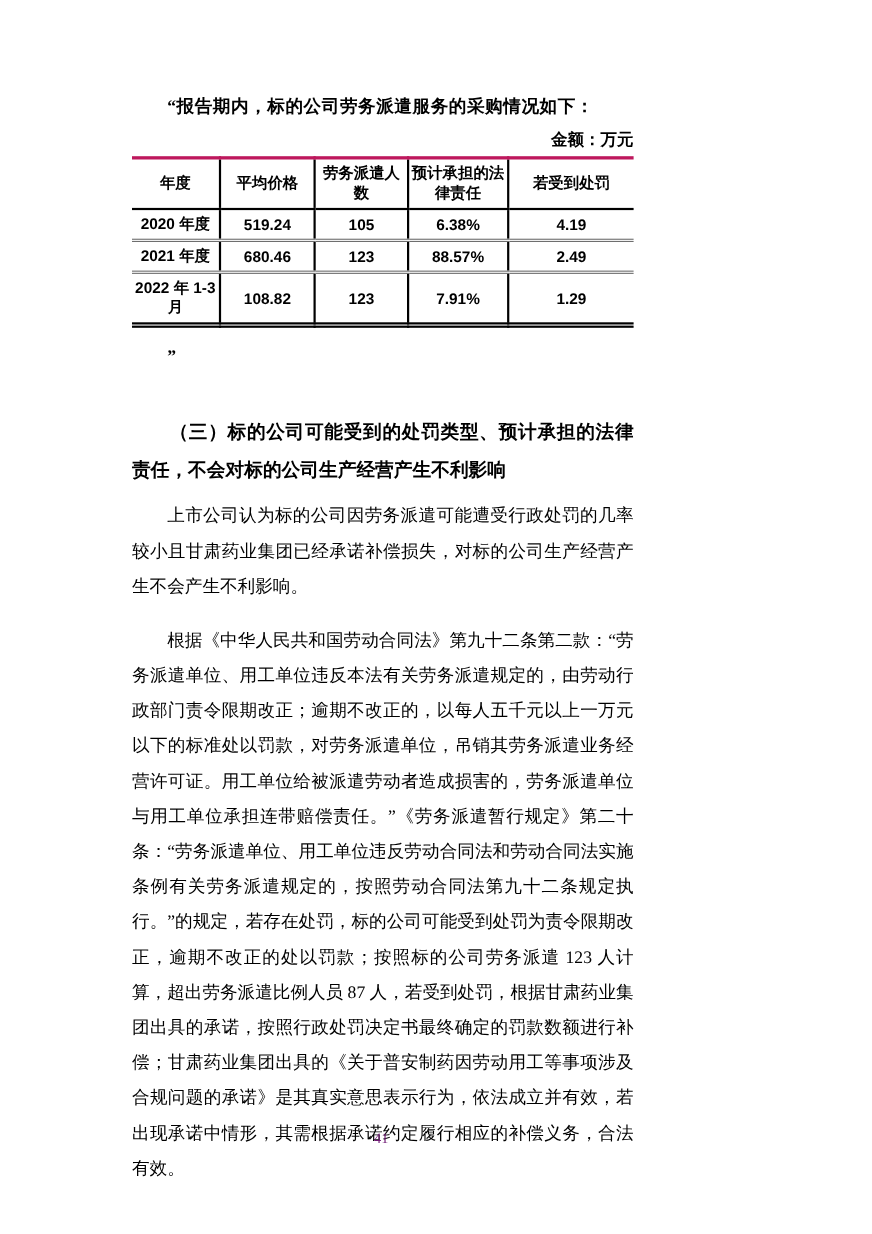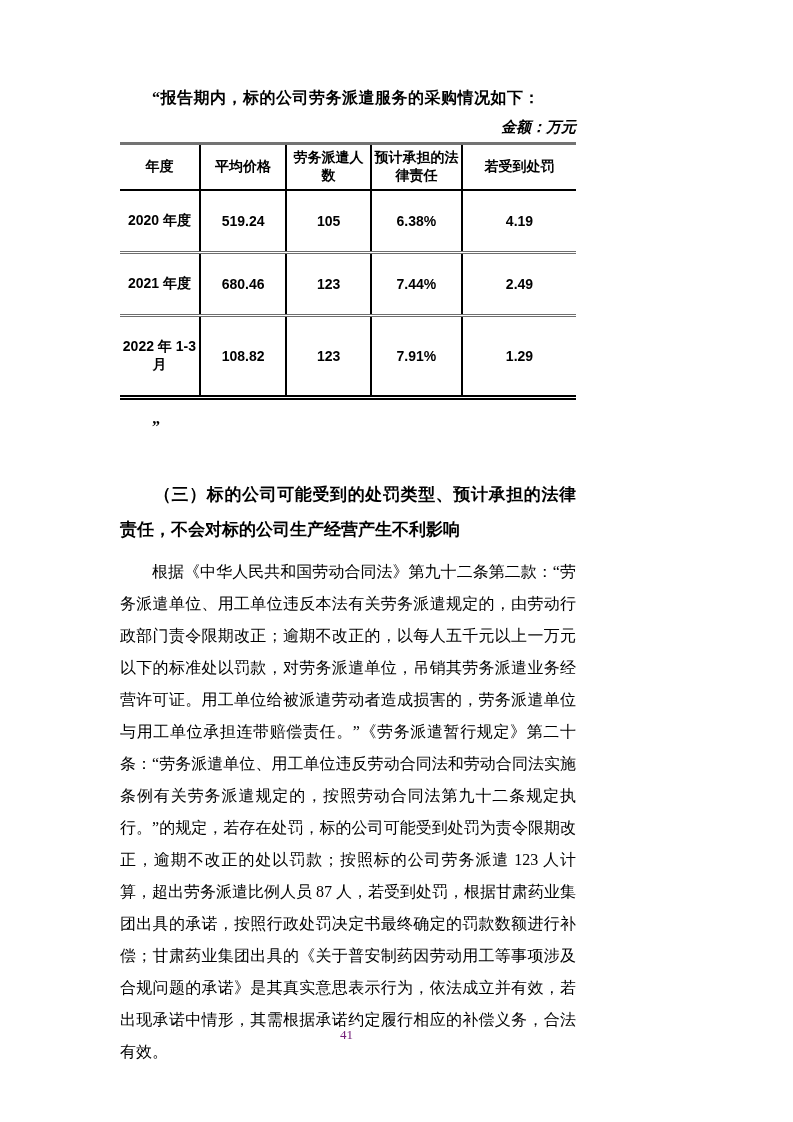--- a/index.html
+++ b/index.html
@@ -21,46 +21,45 @@
     font-weight: bold;
     text-indent: 2em;
     letter-spacing: 0.5px;
     line-height: 1.5;
   }
   .unit-label {
     text-align: right;
     font-size: 15px;
     font-weight: bold;
     margin: 6px 0 5px 0;
-    font-style: italic;
   }
   table.data-table {
     width: 100%;
     border-collapse: collapse;
-    border-top: 3px solid #737373;
+    border-top: 3px solid #be185d;
     border-bottom: 5px double #000000;
     font-family: "Liberation Sans", "DejaVu Sans", sans-serif;
     font-weight: bold;
     font-size: 14px;
     text-align: center;
     table-layout: fixed;
   }
   table.data-table col.c1 { width: 17.5%; }
   table.data-table col.c2 { width: 19%; }
   table.data-table col.c3 { width: 18.5%; }
   table.data-table col.c4 { width: 20%; }
   table.data-table col.c5 { width: 25%; }
   table.data-table th {
     border-bottom: 2px solid #000000;
     padding: 4px 2px;
     font-weight: bold;
   }
   table.data-table td {
     border-bottom: 3px double #6e6e6e;
-    padding: 21px 2px;
+    padding: 4px 2px;
     margin-top: 24px;
   }
   table.data-table tbody tr:last-child td { border-bottom: none; }
   table.data-table th + th,
   table.data-table td + td { border-left: 2px solid #000000; }
   .close-quote {
     margin: 16px 0 0 0;
     font-size: 16px;
     font-weight: bold;
     text-indent: 2em;
@@ -123,36 +122,37 @@
         <td>2020 年度</td>
         <td>519.24</td>
         <td>105</td>
         <td>6.38%</td>
         <td>4.19</td>
       </tr>
       <tr>
         <td>2021 年度</td>
         <td>680.46</td>
         <td>123</td>
-        <td>7.44%</td>
+        <td>88.57%</td>
         <td>2.49</td>
       </tr>
       <tr>
         <td>2022 年 1-3 月</td>
         <td>108.82</td>
         <td>123</td>
         <td>7.91%</td>
         <td>1.29</td>
       </tr>
     </tbody>
   </table>
 
   <p class="close-quote">”</p>
 
   <h2 class="section-heading">（三）标的公司可能受到的处罚类型、预计承担的法律责任，不会对标的公司生产经营产生不利影响</h2>
 
+  <p class="body-para">上市公司认为标的公司因劳务派遣可能遭受行政处罚的几率较小且甘肃药业集团已经承诺补偿损失，对标的公司生产经营产生不会产生不利影响。</p>
 
   <p class="body-para">根据《中华人民共和国劳动合同法》第九十二条第二款：“劳务派遣单位、用工单位违反本法有关劳务派遣规定的，由劳动行政部门责令限期改正；逾期不改正的，以每人五千元以上一万元以下的标准处以罚款，对劳务派遣单位，吊销其劳务派遣业务经营许可证。用工单位给被派遣劳动者造成损害的，劳务派遣单位与用工单位承担连带赔偿责任。”《劳务派遣暂行规定》第二十条：“劳务派遣单位、用工单位违反劳动合同法和劳动合同法实施条例有关劳务派遣规定的，按照劳动合同法第九十二条规定执行。”的规定，若存在处罚，标的公司可能受到处罚为责令限期改正，逾期不改正的处以罚款；按照标的公司劳务派遣 123 人计算，超出劳务派遣比例人员 87 人，若受到处罚，根据甘肃药业集团出具的承诺，按照行政处罚决定书最终确定的罚款数额进行补偿；甘肃药业集团出具的《关于普安制药因劳动用工等事项涉及合规问题的承诺》是其真实意思表示行为，依法成立并有效，若出现承诺中情形，其需根据承诺约定履行相应的补偿义务，合法有效。</p>
 
 
   <div class="page-number">41</div>
 
 </div>
 
 </body></html>

